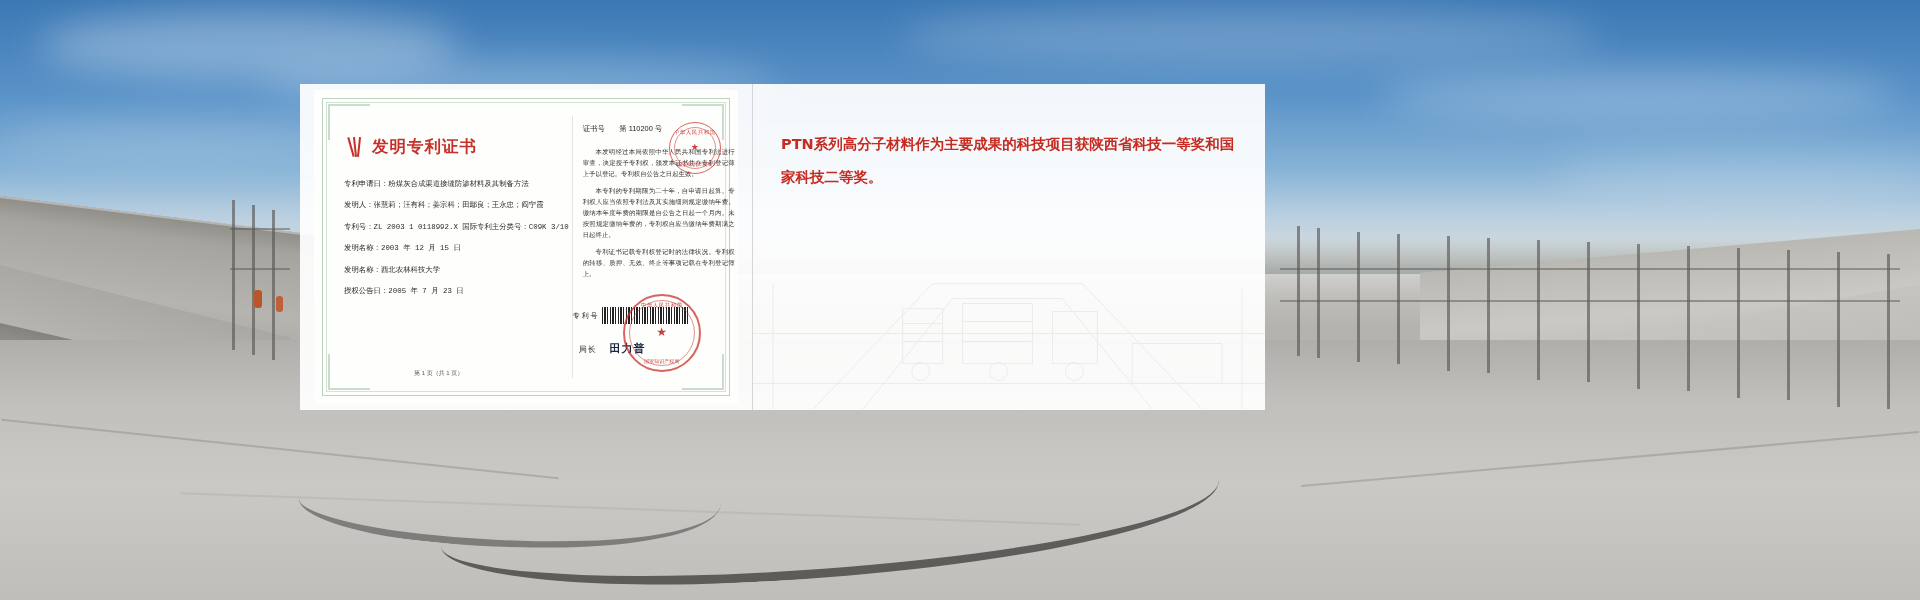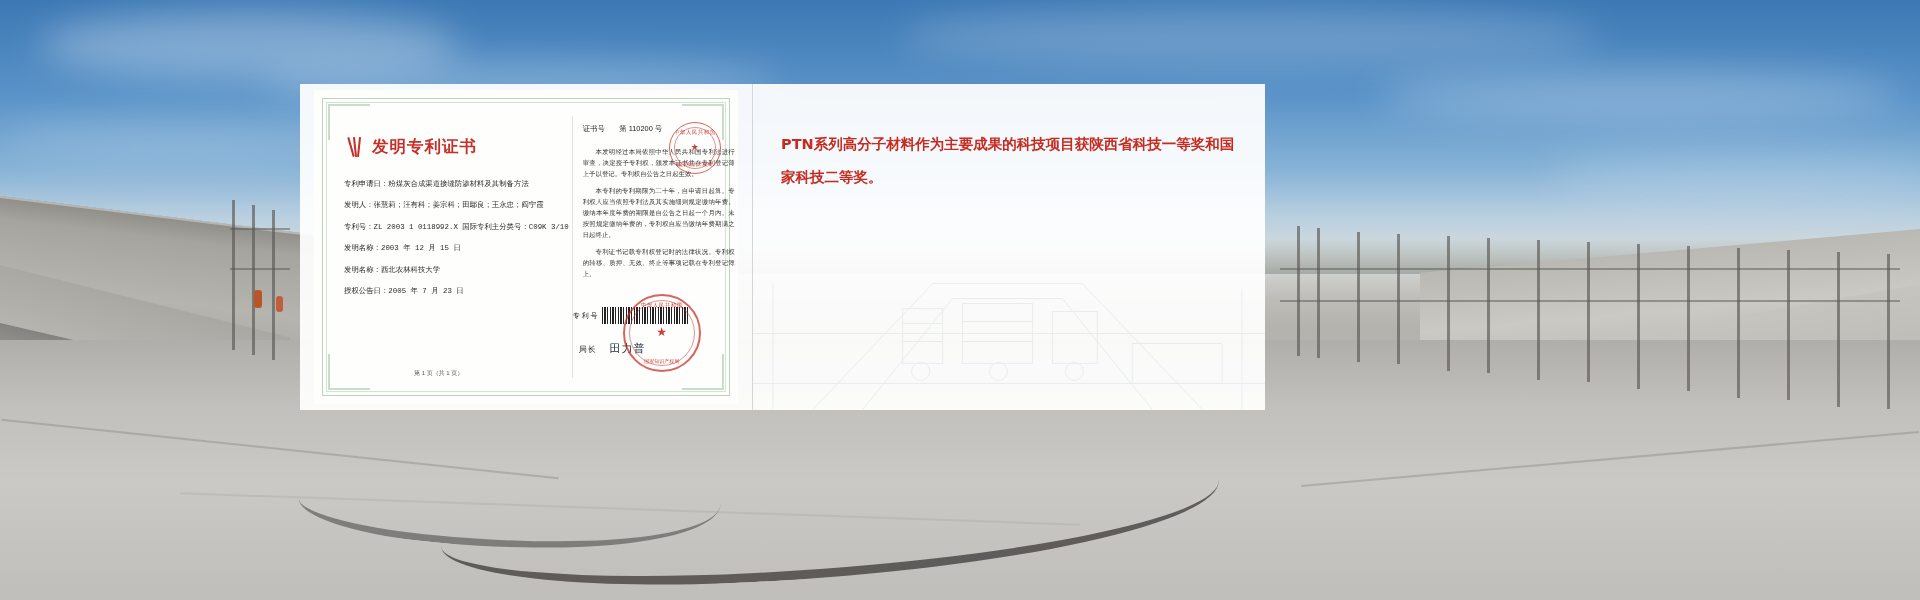--- a/index.html
+++ b/index.html
@@ -314,20 +314,21 @@
     left: 10px;
     bottom: 26px;
     font-size: 8px;
     color: #1a1a1a;
     letter-spacing: 1px;
   }
   .sign .hand {
     font-size: 11px;
     color: #18283f;
     font-family: "DejaVu Serif", serif;
+    font-weight: bold;
   }
   
   .seal {
     position: absolute;
     border-radius: 50%;
     border: 2px solid rgba(200,40,35,.72);
     color: rgba(198,40,35,.85);
     display: flex;
     align-items: center;
     justify-content: center;

